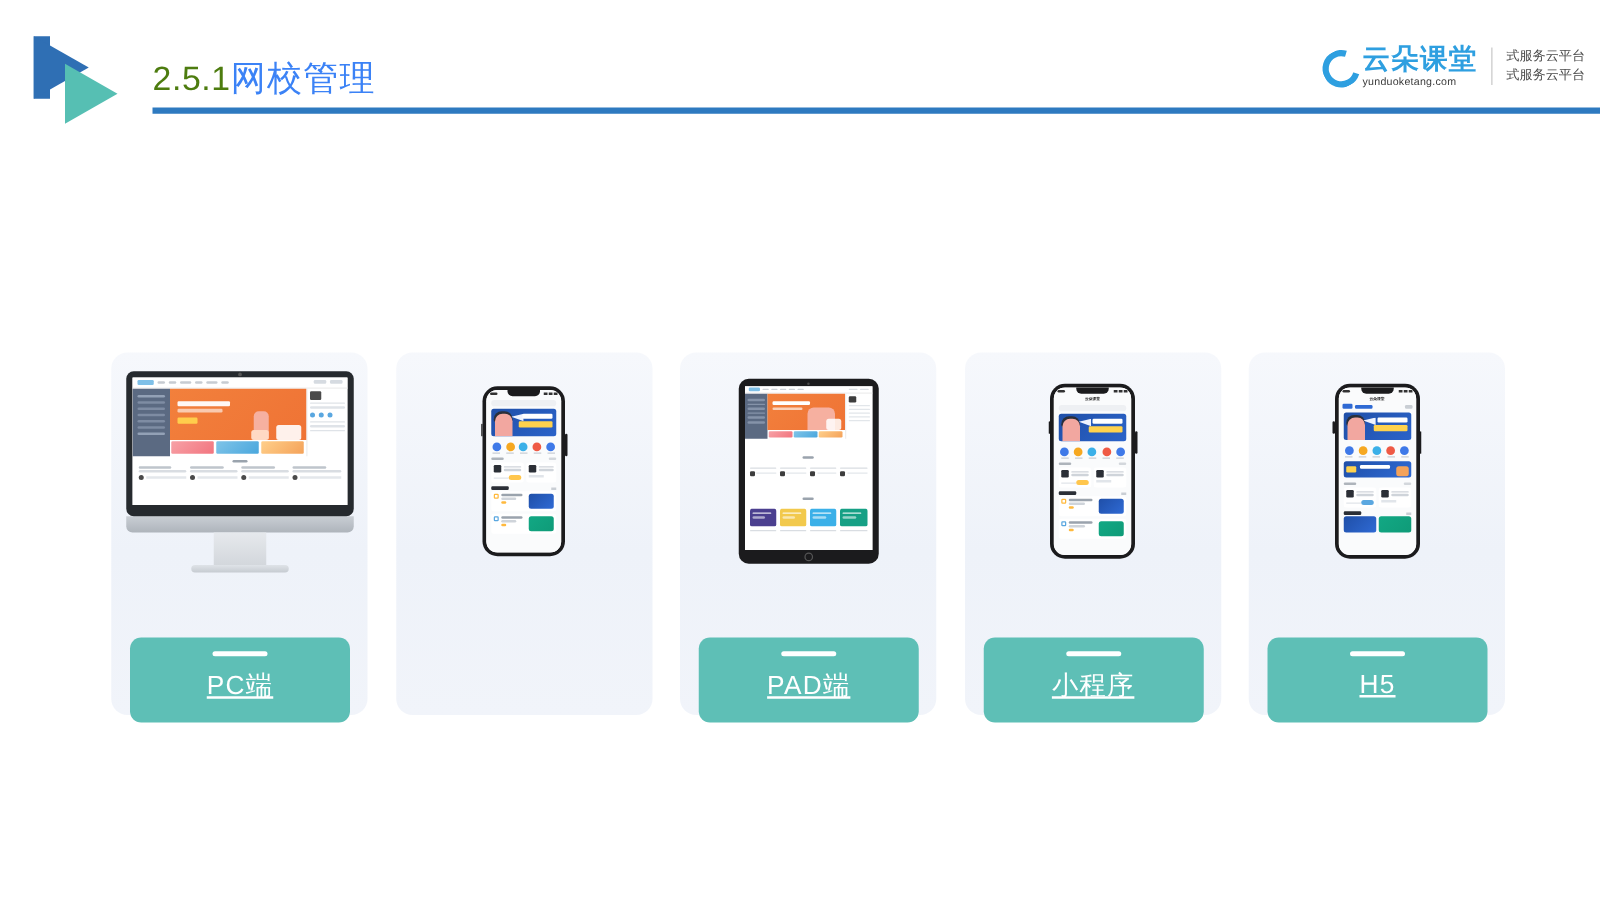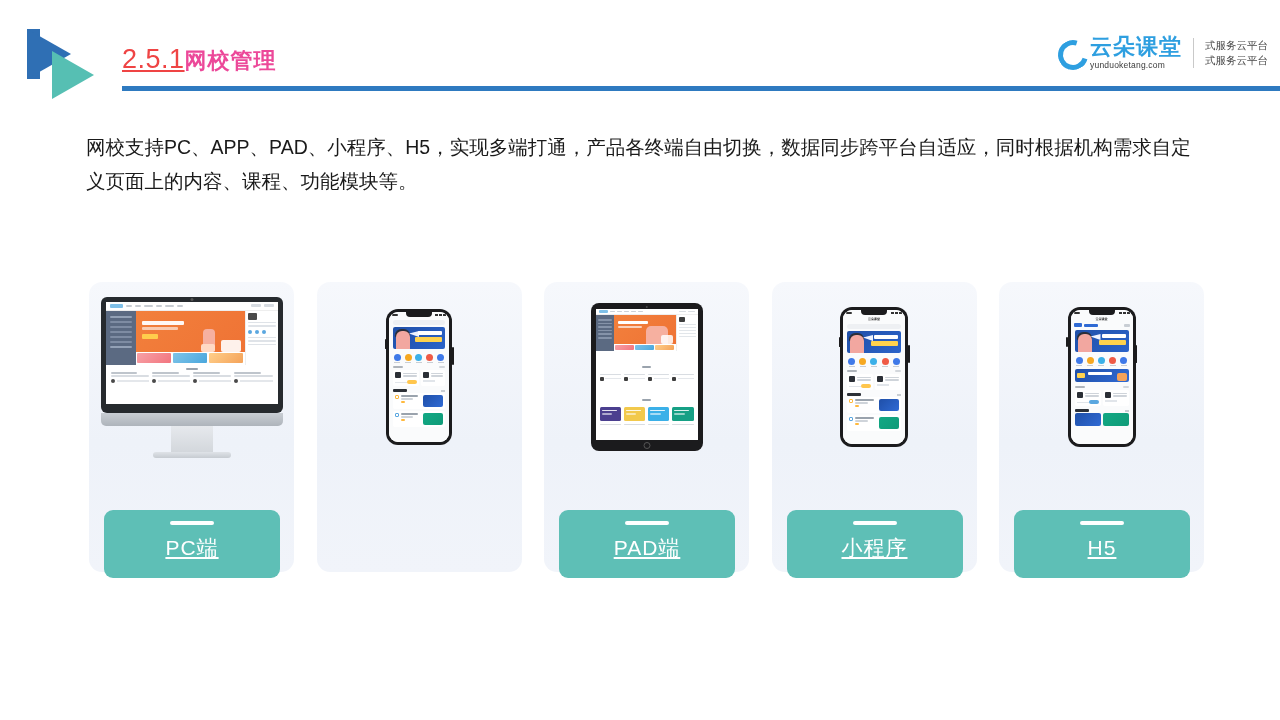--- a/index.html
+++ b/index.html
@@ -26,22 +26,22 @@
     width: 13px; height: 50px; background: #2f6fb4;
   }
   .tri-teal {
     position: absolute; left: 25px; top: 22px;
     width: 0; height: 0;
     border-top: 24px solid transparent;
     border-bottom: 24px solid transparent;
     border-left: 42px solid #56bfb3;
   }
   .title-wrap { position: absolute; left: 122px; top: 44px; white-space: nowrap; }
-  .title-num { font-size: 27px; color: #ef4444; font-weight: 400; letter-spacing: .5px; text-decoration: underline; }
-  .title-main { font-size: 22px; color: #ec4899; font-weight: bold; letter-spacing: 1px; }
+  .title-num { font-size: 27px; color: #4d7c0f; font-weight: 400; letter-spacing: .5px; }
+  .title-main { font-size: 28px; color: #3b82f6; font-weight: normal; letter-spacing: 1px; }
   .title-rule {
     position: absolute; left: 122px; top: 86px;
     width: 1158px; height: 5px; background: #2e7ac0;
   }
 
   
   .brand { position: absolute; right: 12px; top: 36px; display: flex; align-items: center; }
   .brand-left { display: flex; align-items: flex-start; }
   .cloud-c {
     width: 30px; height: 30px; border: 5px solid #2e9fe0;
@@ -287,21 +287,20 @@
         </div>
       </div>
       <div class="brand-divider"></div>
       <div class="brand-tag">
         <div>式服务云平台</div>
         <div>式服务云平台</div>
       </div>
     </div>
   </div>
 
-  <div class="para">网校支持PC、APP、PAD、小程序、H5，实现多端打通，产品各终端自由切换，数据同步跨平台自适应，同时根据机构需求自定义页面上的内容、课程、功能模块等。</div>
 
   <div class="cards">
 
     <div class="card">
       <div class="device-area">
         <div class="monitor">
           <div class="mon-bezel">
             <div class="mon-cam"></div>
             <div class="mon-screen">
               <div class="pg">

